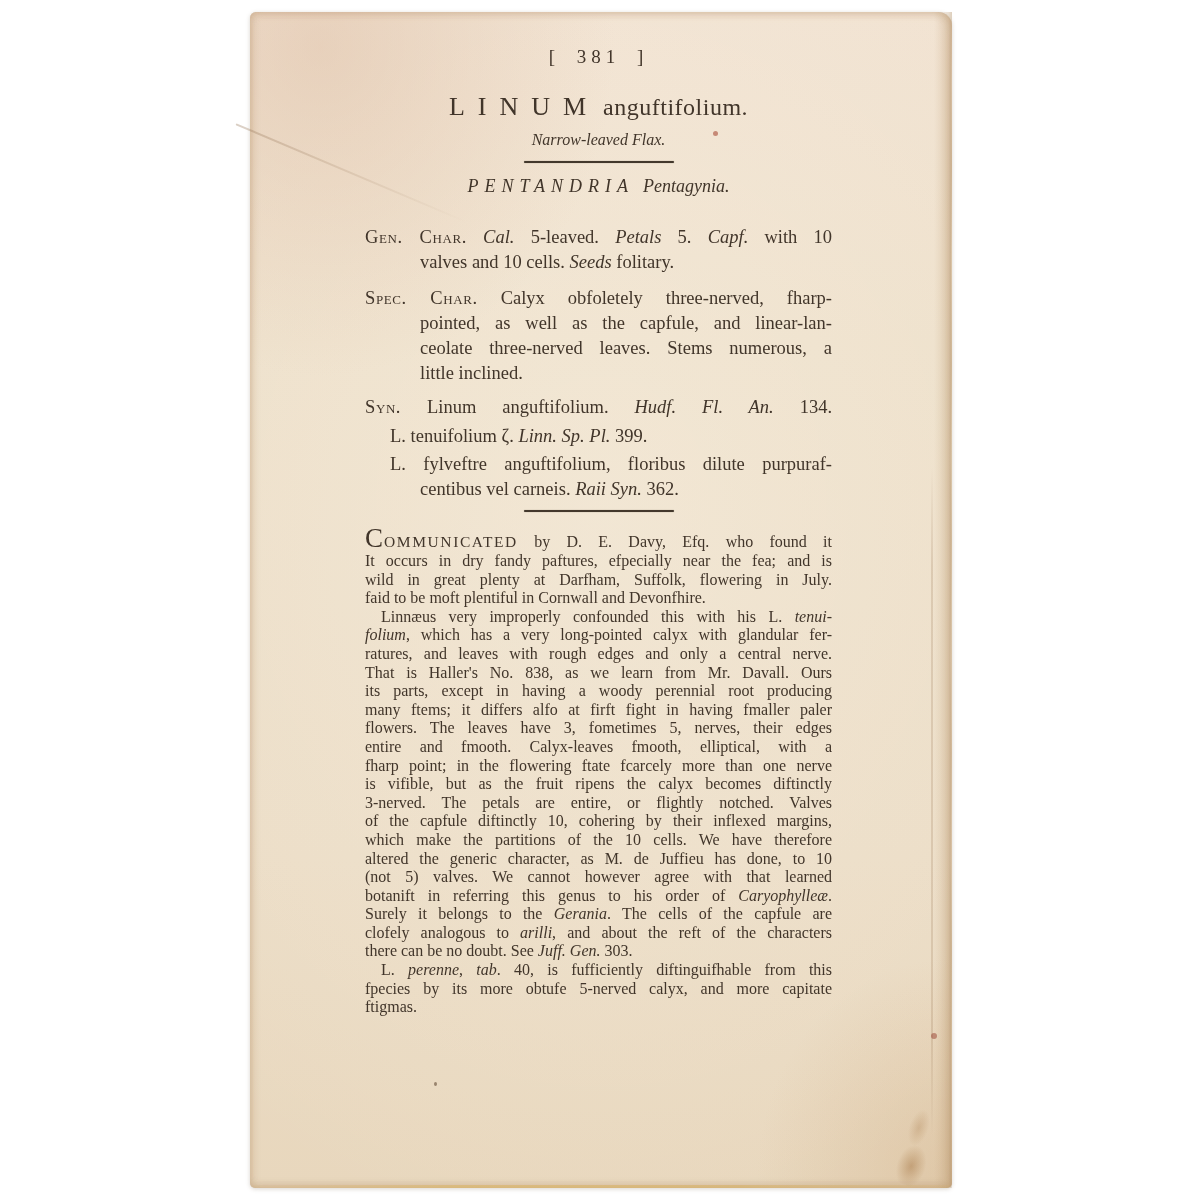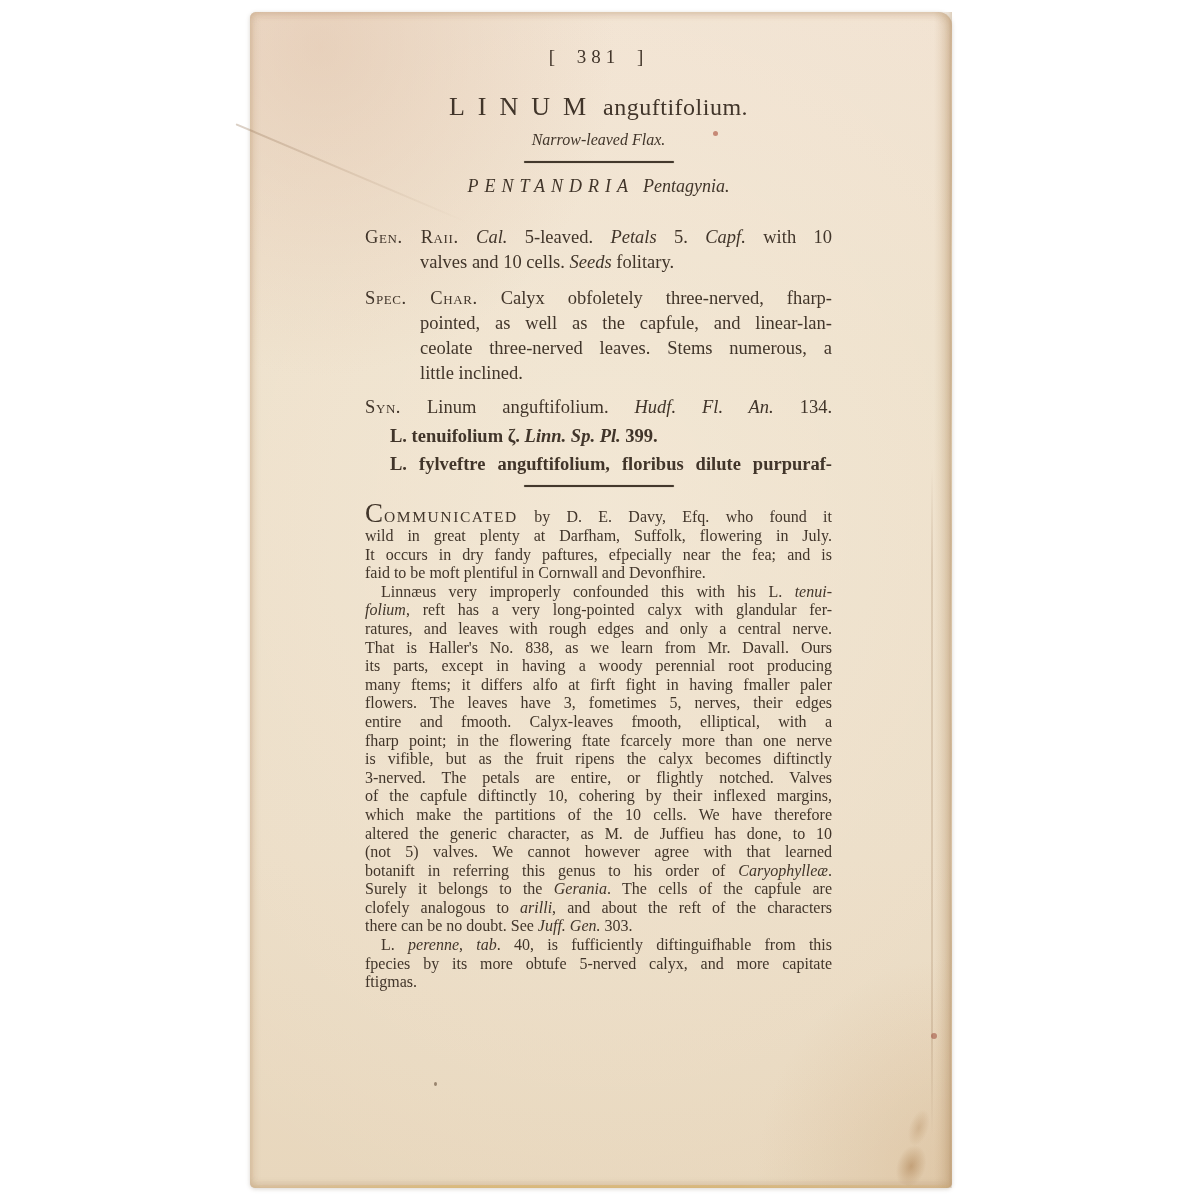--- a/index.html
+++ b/index.html
@@ -74,21 +74,21 @@
   .intro  { font-size:18.5px; line-height:25px; }
   .blk-gen  { margin-bottom:11px; }
   .blk-spec { margin-bottom:9px; }
   .blk-syn  { margin-bottom:4px; }
   .blk-syn2 { margin-bottom:3px; }
   .blk-syn3 { margin-bottom:8px; }
   .bodytext { font-size:16px; line-height:18.6px; }
   .tl { min-height:1em; }
   .j  { text-align:justify; text-align-last:justify; }
   .ind1 { text-indent:16px; }
-  .ind2 { margin-left:25px;font-weight:bold; }
+  .ind2 { margin-left:25px; }
   .ind3 { margin-left:55px; }
   .run-r  {}
   .run-i  { font-style:italic; }
   .run-sc { font-variant:small-caps; letter-spacing:0.6px; }
   .run-dc { font-size:27px; line-height:1; letter-spacing:1px; }
   .run-cap{ font-size:15.5px; letter-spacing:1.6px; }
 </style>
 </head>
 <body>
 
@@ -109,51 +109,52 @@
 
       <h1 class="title"><span class="genus">LINUM</span><span class="species">anguftifolium.</span></h1>
 
       <div class="common">Narrow-leaved Flax.</div>
 
       <div class="rule rule-1"></div>
 
       <div class="order"><span class="order-main">PENTANDRIA</span><span class="order-sub">Pentagynia.</span></div>
 
       <div class="intro blk-gen">
-          <div class="tl ind0 j"><span class="run-sc">Gen. Raii.</span><span class="run-r">  </span><span class="run-i">Cal.</span><span class="run-r"> 5-leaved.  </span><span class="run-i">Petals</span><span class="run-r"> 5.  </span><span class="run-i">Capf.</span><span class="run-r"> with 10</span></div>
+          <div class="tl ind0 j"><span class="run-sc">Gen. Char.</span><span class="run-r">  </span><span class="run-i">Cal.</span><span class="run-r"> 5-leaved.  </span><span class="run-i">Petals</span><span class="run-r"> 5.  </span><span class="run-i">Capf.</span><span class="run-r"> with 10</span></div>
           <div class="tl ind3"><span class="run-r">valves and 10 cells.  </span><span class="run-i">Seeds</span><span class="run-r"> folitary.</span></div>
         </div>
       <div class="intro blk-spec">
           <div class="tl ind0 j"><span class="run-sc">Spec. Char.</span><span class="run-r">  Calyx obfoletely three-nerved, fharp-</span></div>
           <div class="tl ind3 j"><span class="run-r">pointed, as well as the capfule, and linear-lan-</span></div>
           <div class="tl ind3 j"><span class="run-r">ceolate three-nerved leaves.  Stems numerous, a</span></div>
           <div class="tl ind3"><span class="run-r">little inclined.</span></div>
         </div>
       <div class="intro blk-syn">
           <div class="tl ind0 j"><span class="run-sc">Syn.</span><span class="run-r">  Linum anguftifolium.  </span><span class="run-i">Hudf. Fl. An.</span><span class="run-r">  134.</span></div>
         </div>
       <div class="intro blk-syn2">
           <div class="tl ind2"><span class="run-r">L. tenuifolium ζ. </span><span class="run-i">Linn. Sp. Pl.</span><span class="run-r"> 399.</span></div>
         </div>
       <div class="intro blk-syn3">
           <div class="tl ind2 j"><span class="run-r">L. fylveftre anguftifolium, floribus dilute purpuraf-</span></div>
+          <div class="tl ind3"><span class="run-r">centibus vel carneis.  </span><span class="run-i">Raii Syn.</span><span class="run-r"> 362.</span></div>
         </div>
 
       <div class="rule rule-2"></div>
 
       <div class="bodytext">
         <div>
             <div class="tl ind0 j"><span class="run-dc">C</span><span class="run-cap">OMMUNICATED</span><span class="run-r"> by D. E. Davy, Efq. who found it</span></div>
+            <div class="tl ind0 j"><span class="run-r">It occurs in dry fandy paftures, efpecially near the fea; and is</span></div>
             <div class="tl ind0 j"><span class="run-r">wild in great plenty at Darfham, Suffolk, flowering in July.</span></div>
-            <div class="tl ind0 j"><span class="run-r">It occurs in dry fandy paftures, efpecially near the fea; and is</span></div>
             <div class="tl ind0"><span class="run-r">faid to be moft plentiful in Cornwall and Devonfhire.</span></div>
           </div>
         <div>
             <div class="tl ind1 j"><span class="run-r">Linnæus very improperly confounded this with his L. </span><span class="run-i">tenui-</span></div>
-            <div class="tl ind0 j"><span class="run-i">folium</span><span class="run-r">, reft has a very long-pointed calyx with glandular fer-</span></div>
+            <div class="tl ind0 j"><span class="run-i">folium</span><span class="run-r">, which has a very long-pointed calyx with glandular fer-</span></div>
             <div class="tl ind0 j"><span class="run-r">ratures, and leaves with rough edges and only a central nerve.</span></div>
             <div class="tl ind0 j"><span class="run-r">That is Haller's No. 838, as we learn from Mr. Davall.  Ours</span></div>
             <div class="tl ind0 j"><span class="run-r">its parts, except in having a woody perennial root producing</span></div>
             <div class="tl ind0 j"><span class="run-r">many ftems; it differs alfo at firft fight in having fmaller paler</span></div>
             <div class="tl ind0 j"><span class="run-r">flowers.  The leaves have 3, fometimes 5, nerves, their edges</span></div>
             <div class="tl ind0 j"><span class="run-r">entire and fmooth.  Calyx-leaves fmooth, elliptical, with a</span></div>
             <div class="tl ind0 j"><span class="run-r">fharp point; in the flowering ftate fcarcely more than one nerve</span></div>
             <div class="tl ind0 j"><span class="run-r">is vifible, but as the fruit ripens the calyx becomes diftinctly</span></div>
             <div class="tl ind0 j"><span class="run-r">3-nerved.  The petals are entire, or flightly notched.  Valves</span></div>
             <div class="tl ind0 j"><span class="run-r">of the capfule diftinctly 10, cohering by their inflexed margins,</span></div>

